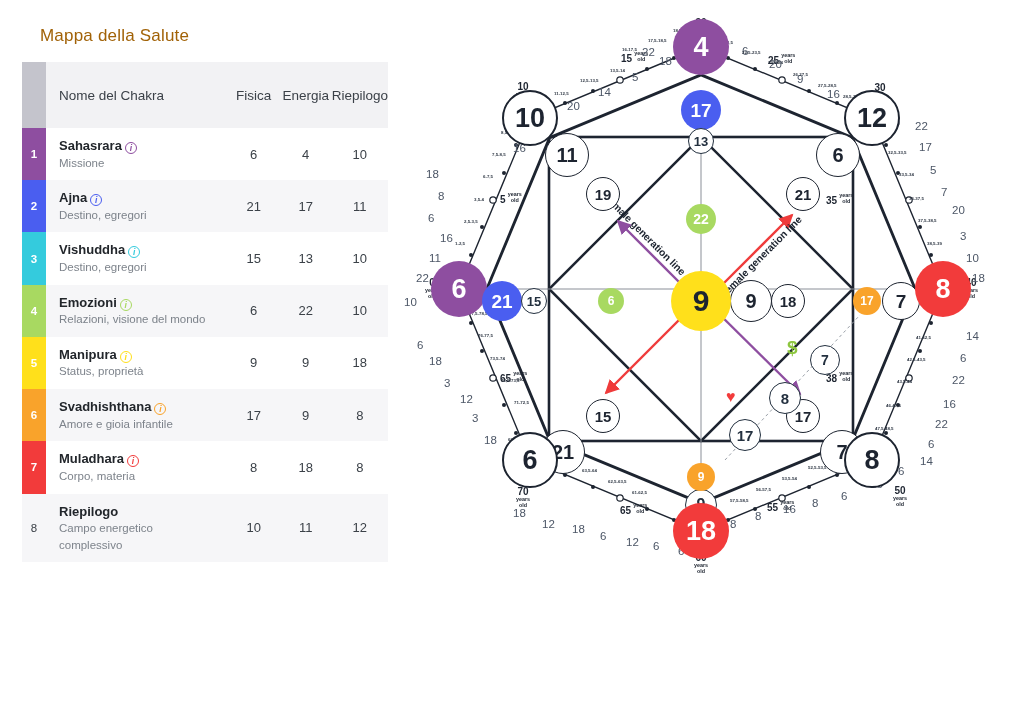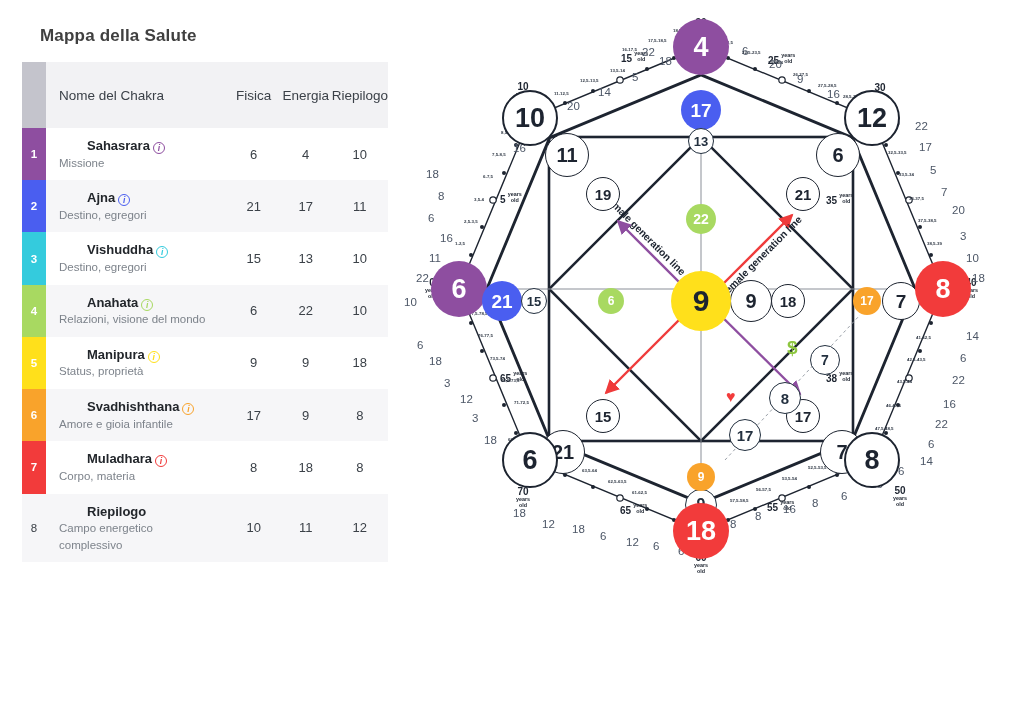--- a/index.html
+++ b/index.html
@@ -12,21 +12,21 @@
     overflow: hidden;
   }
   #root { position: relative; width: 1024px; height: 716px; }
 
   
   #left-panel {
     position: absolute; left: 0; top: 0; width: 420px; height: 716px;
   }
   #page-title {
     position: absolute; left: 40px; top: 26px;
-    font-size: 17px; font-weight: bold; color: #404040;
+    font-size: 17px; font-weight: normal; color: #a16207;
     letter-spacing: .2px;
   }
   #chakra-table {
     position: absolute; left: 22px; top: 62px; width: 366px;
     border-collapse: collapse;
   }
   #chakra-table td, #chakra-table th { padding: 0; vertical-align: middle; }
 
   .hdr-row { background: #f2f2f4; height: 66px; }
   .hdr-idx { width: 24px; background: #c4c4cc; }
@@ -45,21 +45,20 @@
   }
   .row-idx.plain { background: #ffffff; color: #3b4148; font-weight: normal; }
   .row-idx.plain.alt { background: #f6f6f8; }
   tr.alt { background: #f6f6f8; }
   tr.white { background: #ffffff; }
 
   .cell-name { padding: 9px 6px 9px 13px !important; }
   .ck-name {
     font-size: 13px; font-weight: bold; color: #22262b; line-height: 1.35;
     white-space: nowrap;
-    margin-left: 28px;
   }
   .ck-desc { font-size: 11.5px; color: #7d838b; line-height: 1.45; max-width: 150px; }
   .cell-num {
     text-align: center; font-size: 13px; color: #3b4148; width: 52px;
   }
   .info-ic {
     display: inline-block; vertical-align: -1px; margin-left: 3px;
     width: 12px; height: 12px; line-height: 11px; border-radius: 50%;
     border: 1.2px solid currentColor; font-size: 8.5px; font-style: italic;
     text-align: center; font-weight: bold;
@@ -142,21 +141,21 @@
               <div class="ck-name"><span>Vishuddha</span><span class="info-ic" style="color: rgb(52, 203, 221);">i</span></div>
               <div class="ck-desc">Destino, egregori</div>
             </td>
             <td class="cell-num">15</td>
             <td class="cell-num">13</td>
             <td class="cell-num">10</td>
           </tr>
           <tr class="alt">
             <td class="row-idx" style="background: rgb(168, 217, 97);">4</td>
             <td class="cell-name">
-              <div class="ck-name"><span>Anahata</span><span class="info-ic" style="color: rgb(168, 217, 97);">i</span></div>
+              <div class="ck-name"><span>Emozioni</span><span class="info-ic" style="color: rgb(168, 217, 97);">i</span></div>
               <div class="ck-desc">Relazioni, visione del mondo</div>
             </td>
             <td class="cell-num">6</td>
             <td class="cell-num">22</td>
             <td class="cell-num">10</td>
           </tr>
           <tr class="white">
             <td class="row-idx" style="background: rgb(255, 224, 27);">5</td>
             <td class="cell-name">
               <div class="ck-name"><span>Manipura</span><span class="info-ic" style="color: rgb(255, 224, 27);">i</span></div>

